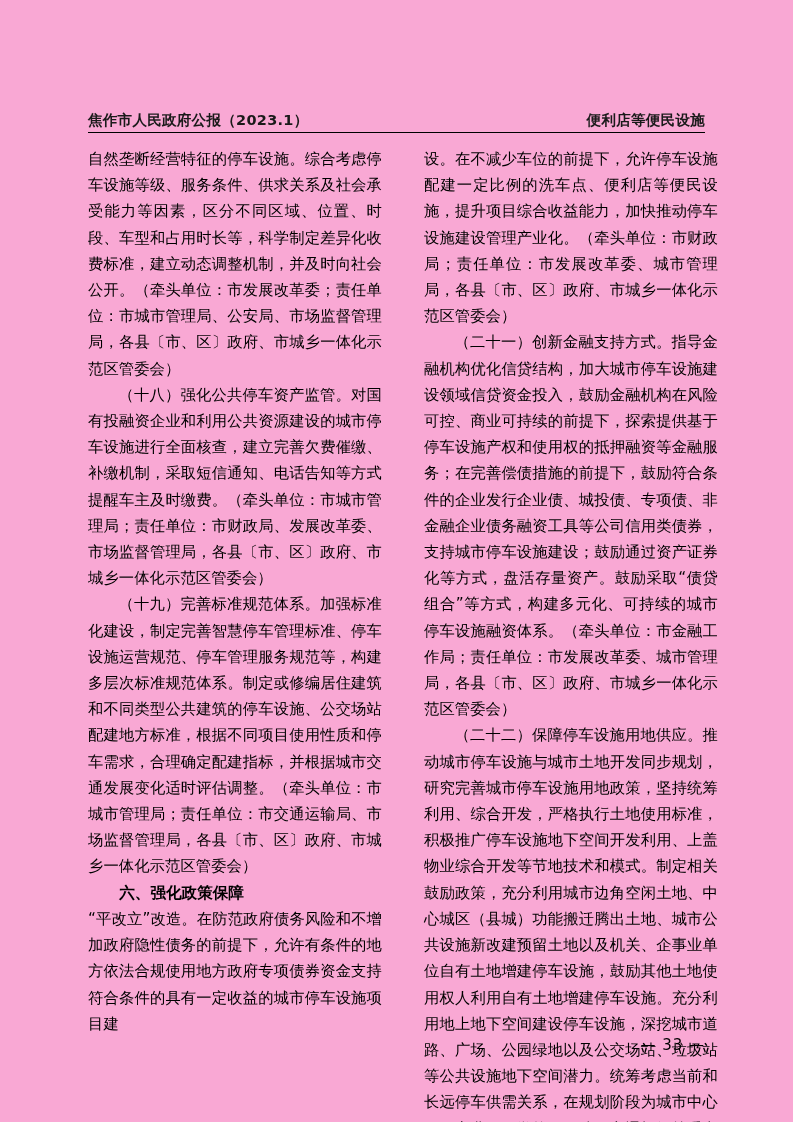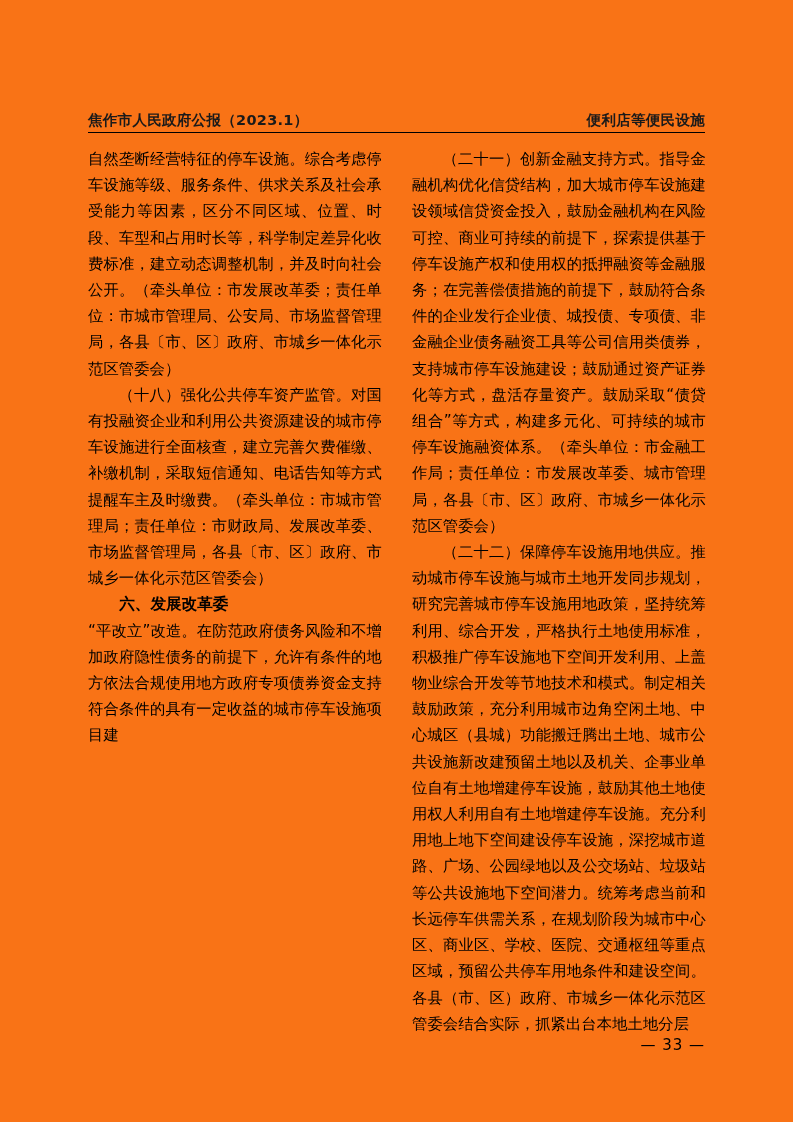--- a/index.html
+++ b/index.html
@@ -8,21 +8,21 @@
     background: #ffffff;
   }
   body {
     font-family: "Liberation Serif", "DejaVu Serif", serif;
     color: #000000;
   }
   .page {
     position: relative;
     width: 793px;
     height: 1122px;
-    background: #f97316;
+    background: #f9a8d4;
     box-sizing: border-box;
     overflow: hidden;
   }
   .header {
     position: absolute;
     top: 100px;
     left: 88px;
     right: 88px;
     height: 30px;
     display: flex;
@@ -42,21 +42,21 @@
     height: 1px;
     background: #000000;
   }
   .columns {
     position: absolute;
     top: 146px;
     left: 88px;
     right: 88px;
     bottom: 110px;
     display: flex;
-    gap: 30px;
+    gap: 42px;
   }
   .col {
     width: 294px;
     flex: 0 0 294px;
   }
   p.para {
     margin: 0;
     font-size: 15.3px;
     line-height: 26.2px;
     text-align: justify;
@@ -94,25 +94,27 @@
     <span>焦作市人民政府公报（2023.1）</span>
     <span>便利店等便民设施</span>
   </div>
   <div class="header-rule"></div>
 
   <div class="columns">
 
     <div class="col">
       <p class="para">自然垄断经营特征的停车设施。综合考虑停车设施等级、服务条件、供求关系及社会承受能力等因素，区分不同区域、位置、时段、车型和占用时长等，科学制定差异化收费标准，建立动态调整机制，并及时向社会公开。（牵头单位：市发展改革委；责任单位：市城市管理局、公安局、市场监督管理局，各县〔市、区〕政府、市城乡一体化示范区管委会）</p>
       <p class="para indent">（十八）强化公共停车资产监管。对国有投融资企业和利用公共资源建设的城市停车设施进行全面核查，建立完善欠费催缴、补缴机制，采取短信通知、电话告知等方式提醒车主及时缴费。（牵头单位：市城市管理局；责任单位：市财政局、发展改革委、市场监督管理局，各县〔市、区〕政府、市城乡一体化示范区管委会）</p>
-      <p class="section-title">六、发展改革委</p>
+      <p class="para indent">（十九）完善标准规范体系。加强标准化建设，制定完善智慧停车管理标准、停车设施运营规范、停车管理服务规范等，构建多层次标准规范体系。制定或修编居住建筑和不同类型公共建筑的停车设施、公交场站配建地方标准，根据不同项目使用性质和停车需求，合理确定配建指标，并根据城市交通发展变化适时评估调整。（牵头单位：市城市管理局；责任单位：市交通运输局、市场监督管理局，各县〔市、区〕政府、市城乡一体化示范区管委会）</p>
+      <p class="section-title">六、强化政策保障</p>
       <p class="para">“平改立”改造。在防范政府债务风险和不增加政府隐性债务的前提下，允许有条件的地方依法合规使用地方政府专项债券资金支持符合条件的具有一定收益的城市停车设施项目建</p>
     </div>
 
     <div class="col">
+      <p class="para">设。在不减少车位的前提下，允许停车设施配建一定比例的洗车点、便利店等便民设施，提升项目综合收益能力，加快推动停车设施建设管理产业化。（牵头单位：市财政局；责任单位：市发展改革委、城市管理局，各县〔市、区〕政府、市城乡一体化示范区管委会）</p>
       <p class="para indent">（二十一）创新金融支持方式。指导金融机构优化信贷结构，加大城市停车设施建设领域信贷资金投入，鼓励金融机构在风险可控、商业可持续的前提下，探索提供基于停车设施产权和使用权的抵押融资等金融服务；在完善偿债措施的前提下，鼓励符合条件的企业发行企业债、城投债、专项债、非金融企业债务融资工具等公司信用类债券，支持城市停车设施建设；鼓励通过资产证券化等方式，盘活存量资产。鼓励采取“债贷组合”等方式，构建多元化、可持续的城市停车设施融资体系。（牵头单位：市金融工作局；责任单位：市发展改革委、城市管理局，各县〔市、区〕政府、市城乡一体化示范区管委会）</p>
       <p class="para indent">（二十二）保障停车设施用地供应。推动城市停车设施与城市土地开发同步规划，研究完善城市停车设施用地政策，坚持统筹利用、综合开发，严格执行土地使用标准，积极推广停车设施地下空间开发利用、上盖物业综合开发等节地技术和模式。制定相关鼓励政策，充分利用城市边角空闲土地、中心城区（县城）功能搬迁腾出土地、城市公共设施新改建预留土地以及机关、企事业单位自有土地增建停车设施，鼓励其他土地使用权人利用自有土地增建停车设施。充分利用地上地下空间建设停车设施，深挖城市道路、广场、公园绿地以及公交场站、垃圾站等公共设施地下空间潜力。统筹考虑当前和长远停车供需关系，在规划阶段为城市中心区、商业区、学校、医院、交通枢纽等重点区域，预留公共停车用地条件和建设空间。各县（市、区）政府、市城乡一体化示范区管委会结合实际，抓紧出台本地土地分层</p>
     </div>
 
   </div>
 
   <div class="page-number">— 33 —</div>
 
 </div>
 

